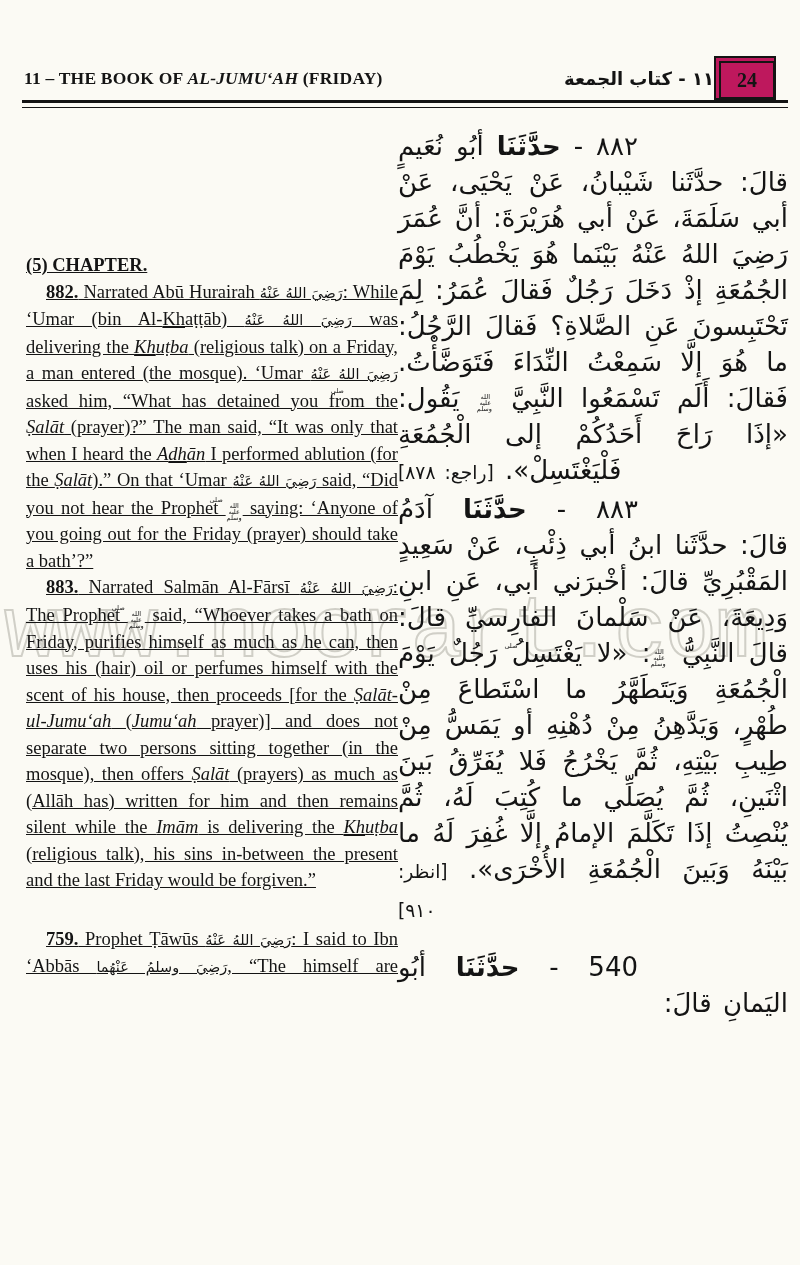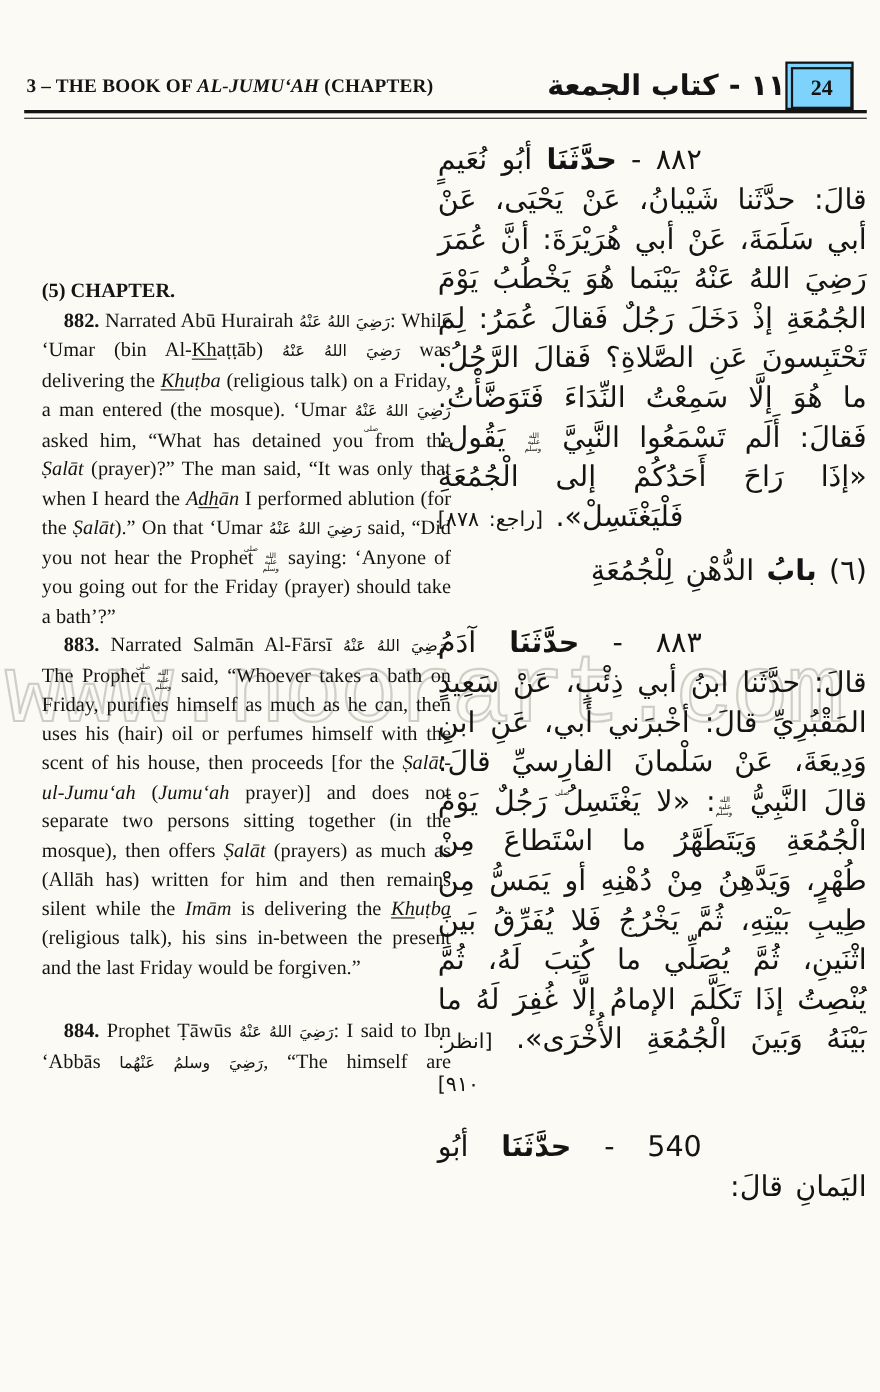--- a/index.html
+++ b/index.html
@@ -15,25 +15,25 @@
   .hdr{
     position:absolute;top:54px;left:24px;width:752px;height:48px;
     display:flex;align-items:center;
   }
   .hdr-en{
     font-size:17.5px;font-weight:bold;letter-spacing:.2px;white-space:nowrap;
   }
   .hdr-spacer{flex:1;}
   .hdr-ar{
     direction:rtl;font-family:"DejaVu Sans",sans-serif;
-    font-size:26px;font-weight:bold;white-space:nowrap;margin-left:28px;text-align:center;
+    font-size:18px;font-weight:bold;white-space:nowrap;margin-left:28px;text-align:center;
   }
   .pagebox{
     width:52px;height:34px;border:2.5px solid #141414;padding:3px;
-    background:#7dd3fc;flex:0 0 auto;
+    background:#be185d;flex:0 0 auto;
   }
   .pagebox-inner{
     width:100%;height:100%;border:2px solid #141414;
     display:flex;align-items:center;justify-content:center;
     font-size:20px;font-weight:bold;
   }
   .hdr-rule{
     position:absolute;top:100px;left:22px;width:766px;height:4px;
     border-top:3px solid #141414;border-bottom:1.5px solid #141414;
   }
@@ -42,22 +42,22 @@
   .wm{
     position:absolute;top:589px;left:4px;width:800px;
     font-family:"Liberation Mono","DejaVu Sans Mono",monospace;
     font-size:88px;line-height:88px;white-space:nowrap;
     color:transparent;-webkit-text-stroke:2px #d0cfc7;
     z-index:0;letter-spacing:-2px;
   }
 
   
   .col-en{
-    position:absolute;left:38px;top:252px;width:372px;z-index:1;
-    font-size:18.5px;line-height:26.5px;text-align:justify;
+    position:absolute;left:26px;top:252px;width:372px;z-index:1;
+    font-size:18.5px;line-height:26.5px;text-align:justify;text-decoration:underline;
   }
   .col-en p{margin:0;}
   .col-en .heading{font-weight:bold;}
   .h5-en{margin:0 0 10px 0;}
   .h6-en{margin:80px 0 10px 0;}
   .para{text-indent:20px;}
   .p884{margin-top:32px !important;text-align-last:justify;}
 
   .col-ar{
     position:absolute;left:398px;top:120px;width:390px;z-index:1;
@@ -88,38 +88,37 @@
     vertical-align:middle;white-space:normal;word-spacing:0;
   }
   .r-ref{font-size:0.72em;}
 </style>
 </head>
 <body>
 
 <div class="page">
 
   <div class="hdr">
-    <div class="hdr-en"><span class="r-b">3 – THE BOOK OF </span><span class="r-b r-i">AL-JUMU‘AH</span><span class="r-b"> (CHAPTER)</span></div>
+    <div class="hdr-en"><span class="r-b">11 – THE BOOK OF </span><span class="r-b r-i">AL-JUMU‘AH</span><span class="r-b"> (FRIDAY)</span></div>
     <div class="hdr-spacer"></div>
     <div class="hdr-ar">١١ - كتاب الجمعة</div>
     <div class="pagebox">
       <div class="pagebox-inner">24</div>
     </div>
   </div>
   <div class="hdr-rule"></div>
 
   <div class="wm">www.noorart.com</div>
 
   <div class="col-en">
     <p class="heading h5-en"><span class="r-b">(5) CHAPTER.</span></p>
     <p class="para"><span class="r-b">882.</span><span> Narrated Abū Hurairah </span><span class="r-ar">رَضِيَ اللهُ عَنْهُ</span><span>: While ‘Umar (bin Al-</span><span class="r-u">Kh</span><span>aṭṭāb) </span><span class="r-ar">رَضِيَ اللهُ عَنْهُ</span><span> was delivering the </span><span class="r-i r-u">Kh</span><span class="r-i">uṭba</span><span> (religious talk) on a Friday, a man entered (the mosque). ‘Umar </span><span class="r-ar">رَضِيَ اللهُ عَنْهُ</span><span> asked him, “What has detained you from the </span><span class="r-i">Ṣalāt</span><span> (prayer)?” The man said, “It was only that when I heard the </span><span class="r-i">A</span><span class="r-i r-u">dh</span><span class="r-i">ān</span><span> I performed ablution (for the </span><span class="r-i">Ṣalāt</span><span>).” On that ‘Umar </span><span class="r-ar">رَضِيَ اللهُ عَنْهُ</span><span> said, “Did you not hear the Prophet </span><span class="r-saw">صلى الله عليه وسلم</span><span> saying: ‘Anyone of you going out for the Friday (prayer) should take a bath’?”</span></p>
     <p class="para"><span class="r-b">883.</span><span> Narrated Salmān Al-Fārsī </span><span class="r-ar">رَضِيَ اللهُ عَنْهُ</span><span>: The Prophet </span><span class="r-saw">صلى الله عليه وسلم</span><span> said, “Whoever takes a bath on Friday, purifies himself as much as he can, then uses his (hair) oil or perfumes himself with the scent of his house, then proceeds [for the </span><span class="r-i">Ṣalāt-ul-Jumu‘ah</span><span> (</span><span class="r-i">Jumu‘ah</span><span> prayer)] and does not separate two persons sitting together (in the mosque), then offers </span><span class="r-i">Ṣalāt</span><span> (prayers) as much as (Allāh has) written for him and then remains silent while the </span><span class="r-i">Imām</span><span> is delivering the </span><span class="r-i r-u">Kh</span><span class="r-i">uṭba</span><span> (religious talk), his sins in-between the present and the last Friday would be forgiven.”</span></p>
-    <p class="para p884"><span class="r-b">884.</span><span> Prophet Ṭāwūs </span><span class="r-ar">رَضِيَ اللهُ عَنْهُ</span><span>: I said to Ibn ‘Abbās </span><span class="r-ar">رَضِيَ وسلمُ عَنْهُما</span><span>, “The himself are</span></p>
+    <p class="para p884"><span class="r-b">759.</span><span> Prophet Ṭāwūs </span><span class="r-ar">رَضِيَ اللهُ عَنْهُ</span><span>: I said to Ibn ‘Abbās </span><span class="r-ar">رَضِيَ وسلمُ عَنْهُما</span><span>, “The himself are</span></p>
   </div>
 
   <div class="col-ar">
     <p class="ar-hadith a882"><span>٨٨٢ - </span><span class="r-b">حدَّثَنَا</span><span> أبُو نُعَيمٍ قالَ: حدَّثَنا شَيْبانُ، عَنْ يَحْيَى، عَنْ أبي سَلَمَةَ، عَنْ أبي هُرَيْرَةَ: أنَّ عُمَرَ رَضِيَ اللهُ عَنْهُ بَيْنَما هُوَ يَخْطُبُ يَوْمَ الجُمُعَةِ إذْ دَخَلَ رَجُلٌ فَقالَ عُمَرُ: لِمَ تَحْتَبِسونَ عَنِ الصَّلاةِ؟ فَقالَ الرَّجُلُ: ما هُوَ إلَّا سَمِعْتُ النِّدَاءَ فَتَوَضَّأْتُ. فَقالَ: أَلَم تَسْمَعُوا النَّبِيَّ </span><span class="r-saw">صلى الله عليه وسلم</span><span> يَقُول: «إذَا رَاحَ أَحَدُكُمْ إلى الْجُمُعَةِ فَلْيَغْتَسِلْ». </span><span class="r-ref">[راجع: ٨٧٨]</span></p>
-    <p class="ar-heading h6-ar"><span>(٦) </span><span class="r-b">بابُ</span><span> الدُّهْنِ لِلْجُمُعَةِ</span></p>
     <p class="ar-hadith"><span>٨٨٣ - </span><span class="r-b">حدَّثَنَا</span><span> آدَمُ قالَ: حدَّثَنا ابنُ أبي ذِئْبٍ، عَنْ سَعِيدٍ المَقْبُرِيِّ قالَ: أخْبرَني أبي، عَنِ ابنِ وَدِيعَةَ، عَنْ سَلْمانَ الفارِسيِّ قالَ: قالَ النَّبِيُّ </span><span class="r-saw">صلى الله عليه وسلم</span><span>: «لا يَغْتَسِلُ رَجُلٌ يَوْمَ الْجُمُعَةِ وَيَتَطَهَّرُ ما اسْتَطاعَ مِنْ طُهْرٍ، وَيَدَّهِنُ مِنْ دُهْنِهِ أو يَمَسُّ مِنْ طِيبِ بَيْتِهِ، ثُمَّ يَخْرُجُ فَلا يُفَرِّقُ بَينَ اثْنَينِ، ثُمَّ يُصَلِّي ما كُتِبَ لَهُ، ثُمَّ يُنْصِتُ إذَا تَكَلَّمَ الإمامُ إلَّا غُفِرَ لَهُ ما بَيْنَهُ وَبَينَ الْجُمُعَةِ الأُخْرَى». </span><span class="r-ref">[انظر: ٩١٠]</span></p>
     <p class="ar-hadith-start a884"><span>540 - </span><span class="r-b">حدَّثَنَا</span><span> أبُو اليَمانِ قالَ:</span></p>
   </div>
 
 </div>
 
 </body></html>

